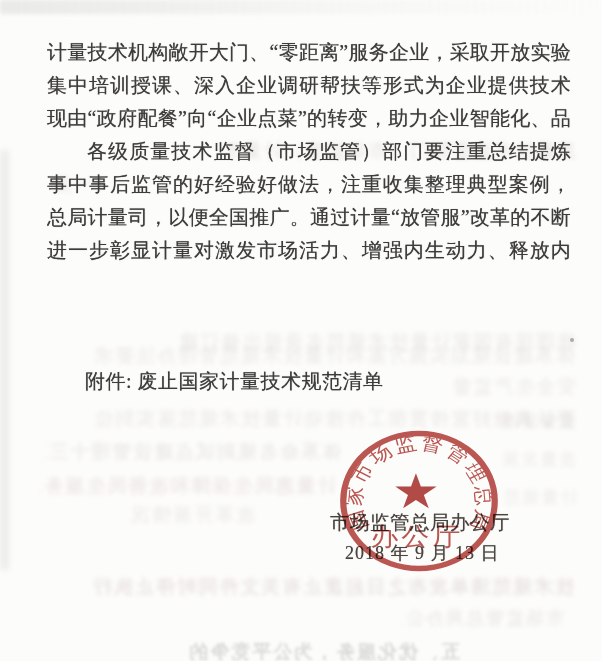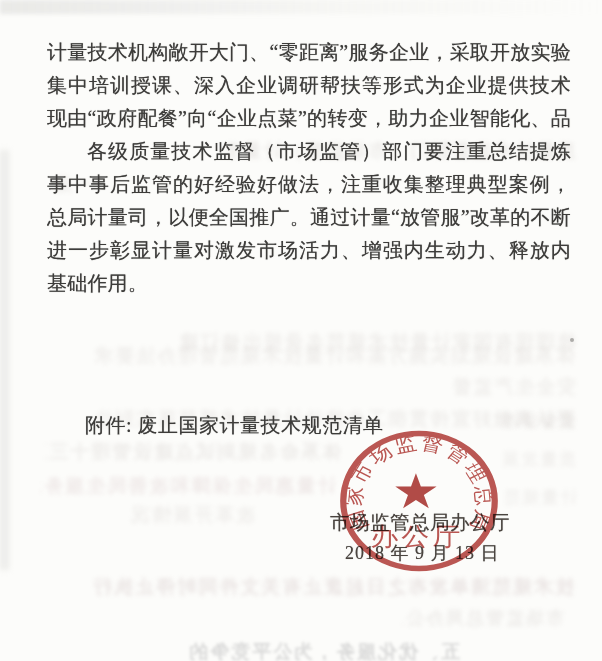--- a/index.html
+++ b/index.html
@@ -32,21 +32,20 @@
     text-shadow:0 0 .7px rgba(70,70,68,.75);
     letter-spacing:.2px;
   }
   .line{white-space:nowrap;}
   .line.full{text-align:justify;text-align-last:justify;white-space:normal;height:33px;overflow:hidden;}
   .line.indent{text-indent:2em;}
   .attachment{
     position:absolute;left:85px;top:368px;
     color:#3d3c3a;font-size:20px;letter-spacing:.5px;white-space:nowrap;
     text-shadow:0 0 .7px rgba(70,70,68,.75);
-    margin-top:44px;
   }
   .signature{
     position:absolute;left:330px;top:509px;
     color:#4a443f;font-size:19.5px;letter-spacing:.5px;white-space:nowrap;
     text-shadow:0 0 .7px rgba(70,70,68,.7);
   }
   .date{
     position:absolute;left:345px;top:541px;
     color:#4a443f;font-size:18px;letter-spacing:1px;white-space:nowrap;
     text-shadow:0 0 .7px rgba(70,70,68,.7);
@@ -110,21 +109,20 @@
   <div class="bleed b14">五、优化服务，为公平竞争的市场环境提供保障</div>
 
   <div class="body-text">
     <div class="line full">计量技术机构敞开大门、“零距离”服务企业，采取开放实验室、</div>
     <div class="line full">集中培训授课、深入企业调研帮扶等形式为企业提供技术服务，实</div>
     <div class="line full">现由“政府配餐”向“企业点菜”的转变，助力企业智能化、品牌</div>
     <div class="line full indent">各级质量技术监督（市场监管）部门要注重总结提炼加强计量</div>
     <div class="line full">事中事后监管的好经验好做法，注重收集整理典型案例，并及时报</div>
     <div class="line full">总局计量司，以便全国推广。通过计量“放管服”改革的不断推进，</div>
     <div class="line full">进一步彰显计量对激发市场活力、增强内生动力、释放内需潜力的</div>
-    <div class="line">基础作用。</div>
   </div>
 
   <div class="attachment">附件: 废止国家计量技术规范清单</div>
 
   <div class="signature">市场监管总局办公厅</div>
   <div class="date">2018 年 9 月 13 日</div>
 
   <svg class="seal" viewBox="0 0 160 160" preserveAspectRatio="none">
     <defs>
       <path id="sealArc" d="M 31.5 108 A 56 56 0 1 1 128.5 108" fill="none"></path>

